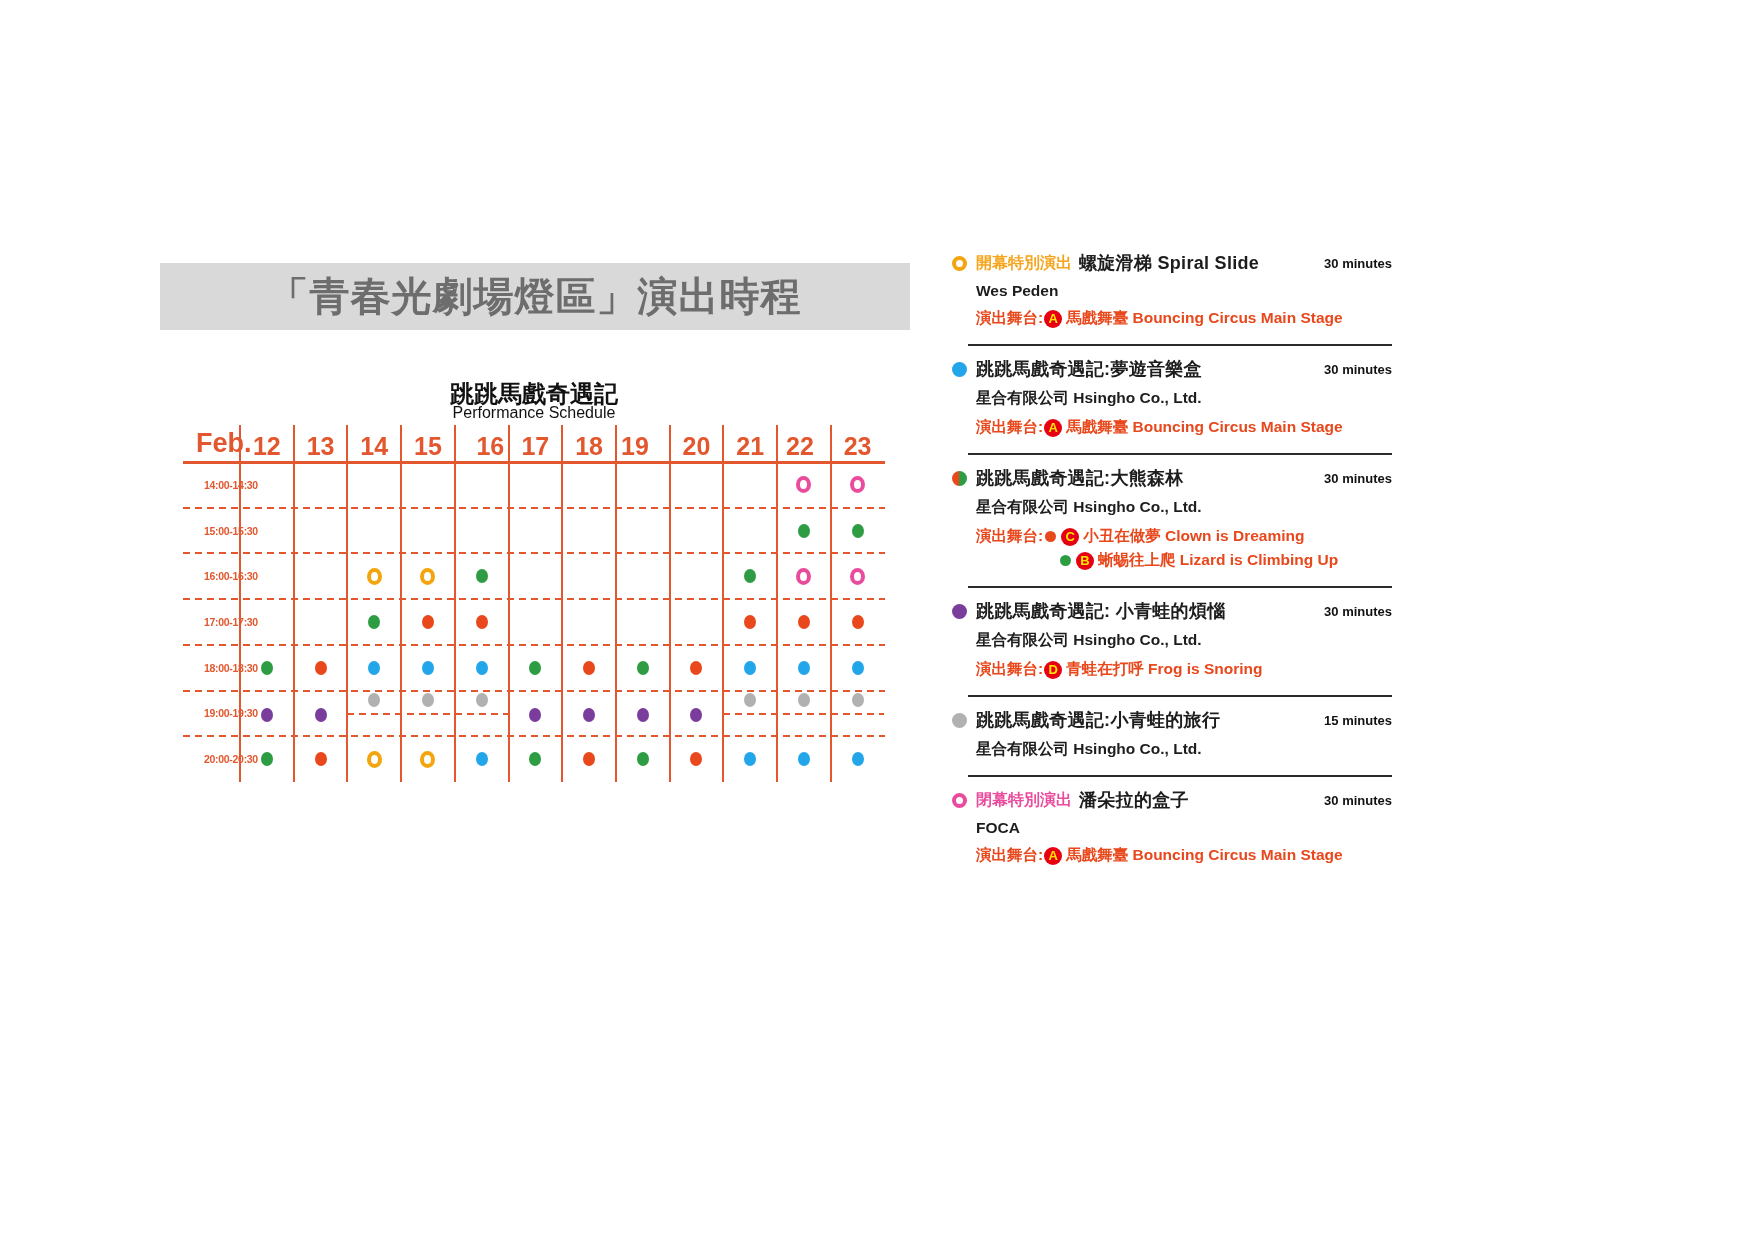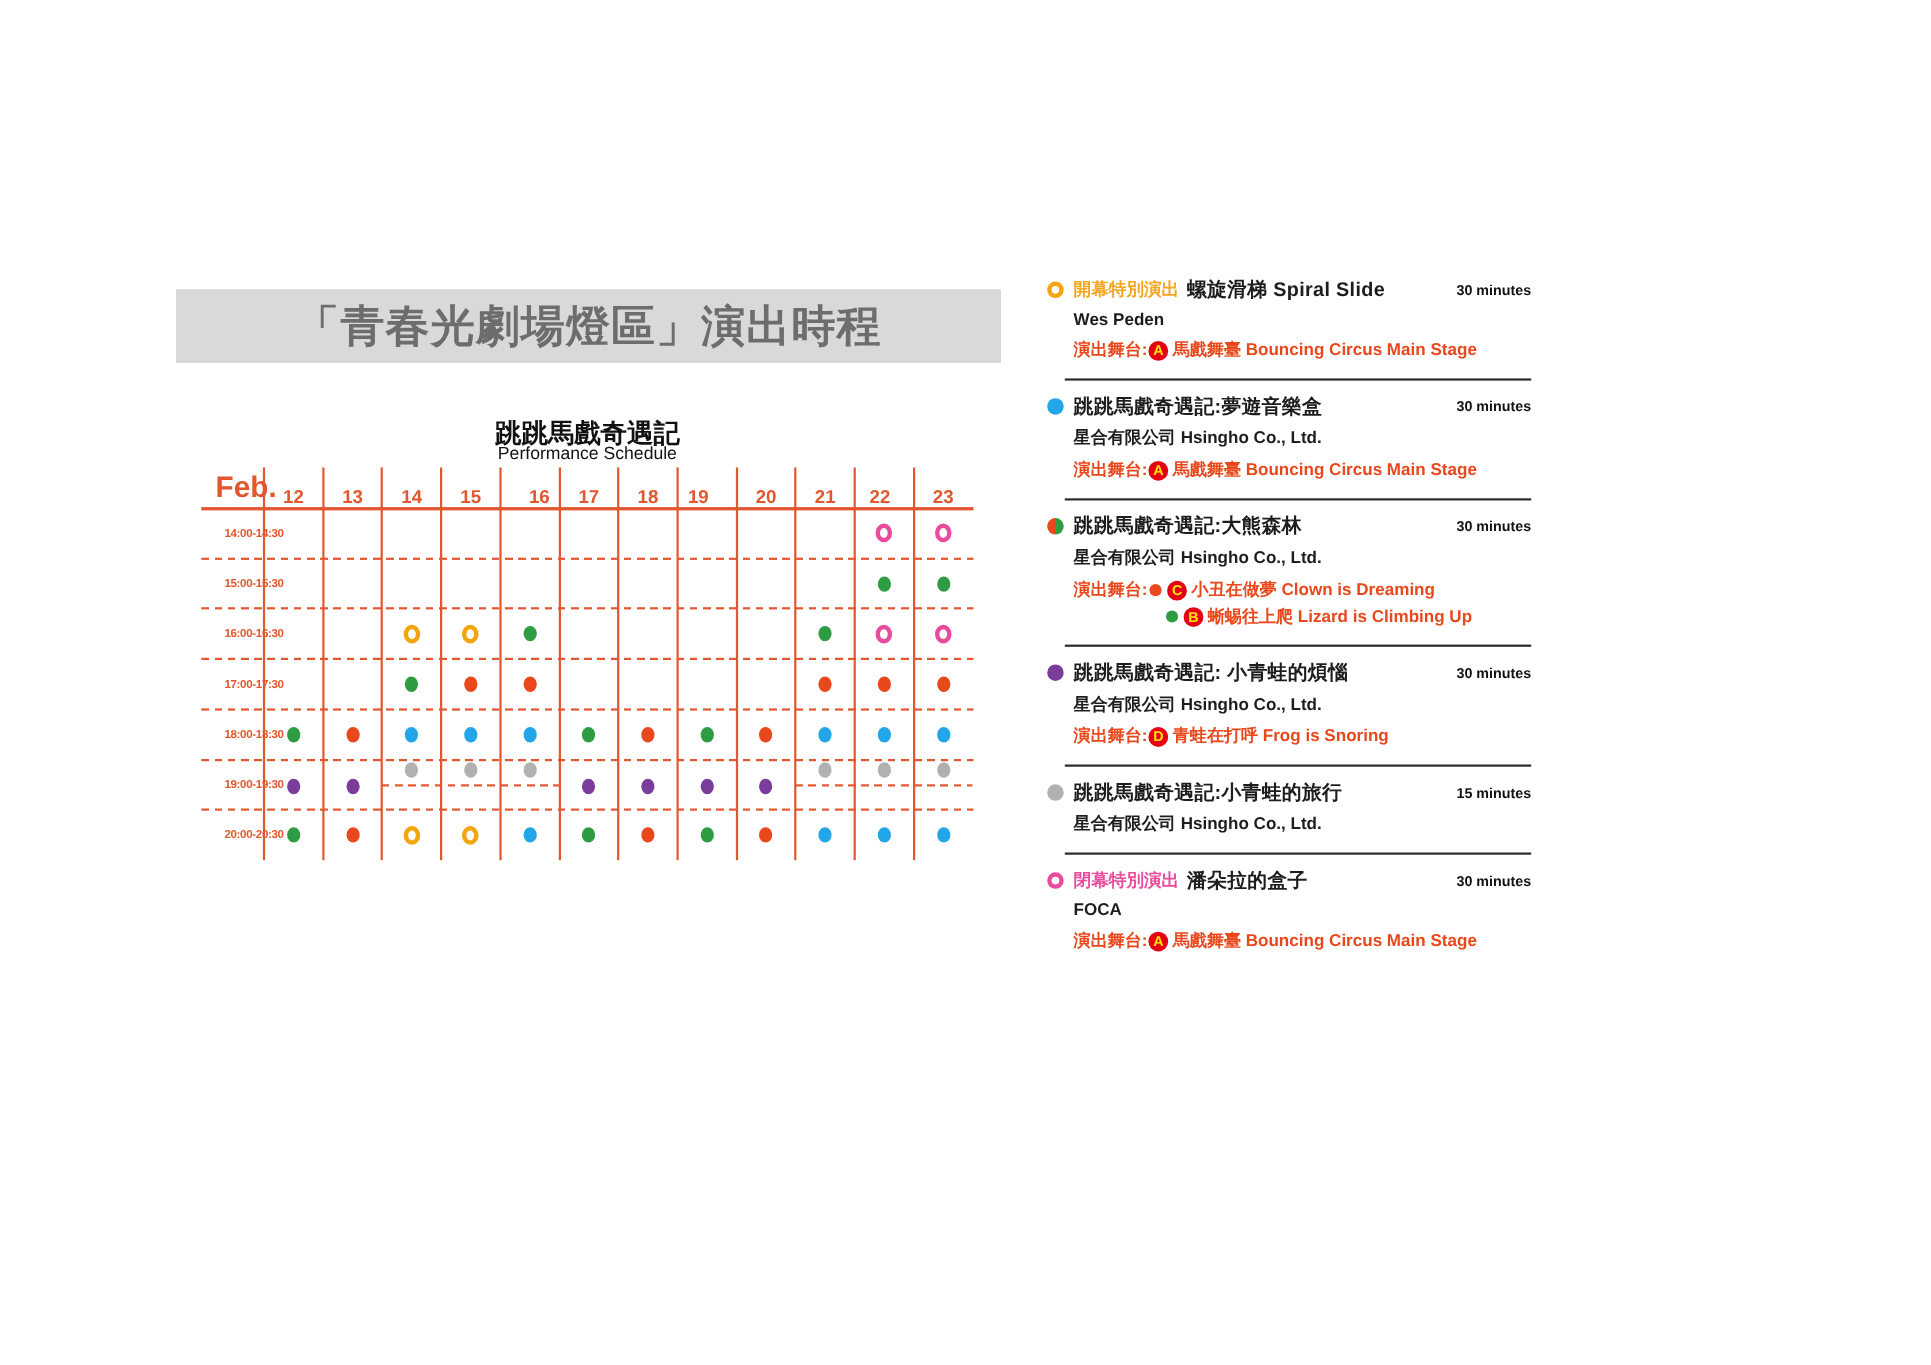--- a/index.html
+++ b/index.html
@@ -23,21 +23,21 @@
     font-size:24px;font-weight:bold;color:#111;}
   #sched-subtitle{position:absolute;left:183px;top:404px;width:702px;text-align:center;
     font-size:16px;color:#111;}
   
   #schedule-table{position:absolute;left:183px;top:425px;width:702px;height:357px;}
   .vline{position:absolute;width:2px;top:0;height:357px;background:var(--grid);}
   .underline{position:absolute;left:0;width:702px;height:3px;top:36px;background:var(--grid);}
   .hdash{position:absolute;height:2px;
     background:repeating-linear-gradient(90deg,var(--grid) 0 7px,transparent 7px 12px);}
   .month-label{position:absolute;left:1px;top:3px;font-size:27px;font-weight:bold;color:var(--grid);margin-left:12px;}
-  .date-label{position:absolute;top:17px;font-size:17px;font-weight:bold;color:var(--grid);text-align:center;}
+  .date-label{position:absolute;top:7px;font-size:25px;font-weight:bold;color:var(--grid);text-align:center;}
   .time-label{position:absolute;left:1px;font-size:10.5px;font-weight:bold;color:var(--grid);letter-spacing:-0.3px;white-space:nowrap;margin-left:20px;}
   .dot{position:absolute;border-radius:50%;}
   
   #legend{position:absolute;left:952px;top:240px;width:440px;}
   .legend-item{padding:11px 0 15px 0;}
   .divider{height:2px;background:#2b2b2b;margin:0 0 0 16px;}
   .li-title-row{display:flex;align-items:center;}
   .li-icon{width:15px;height:15px;border-radius:50%;margin-right:9px;flex:none;}
   .li-icon.ring{width:7px;height:7px;border-style:solid;border-width:4px;background:#fff;}
   .li-tag{font-weight:bold;font-size:16px;margin-right:7px;white-space:nowrap;}

